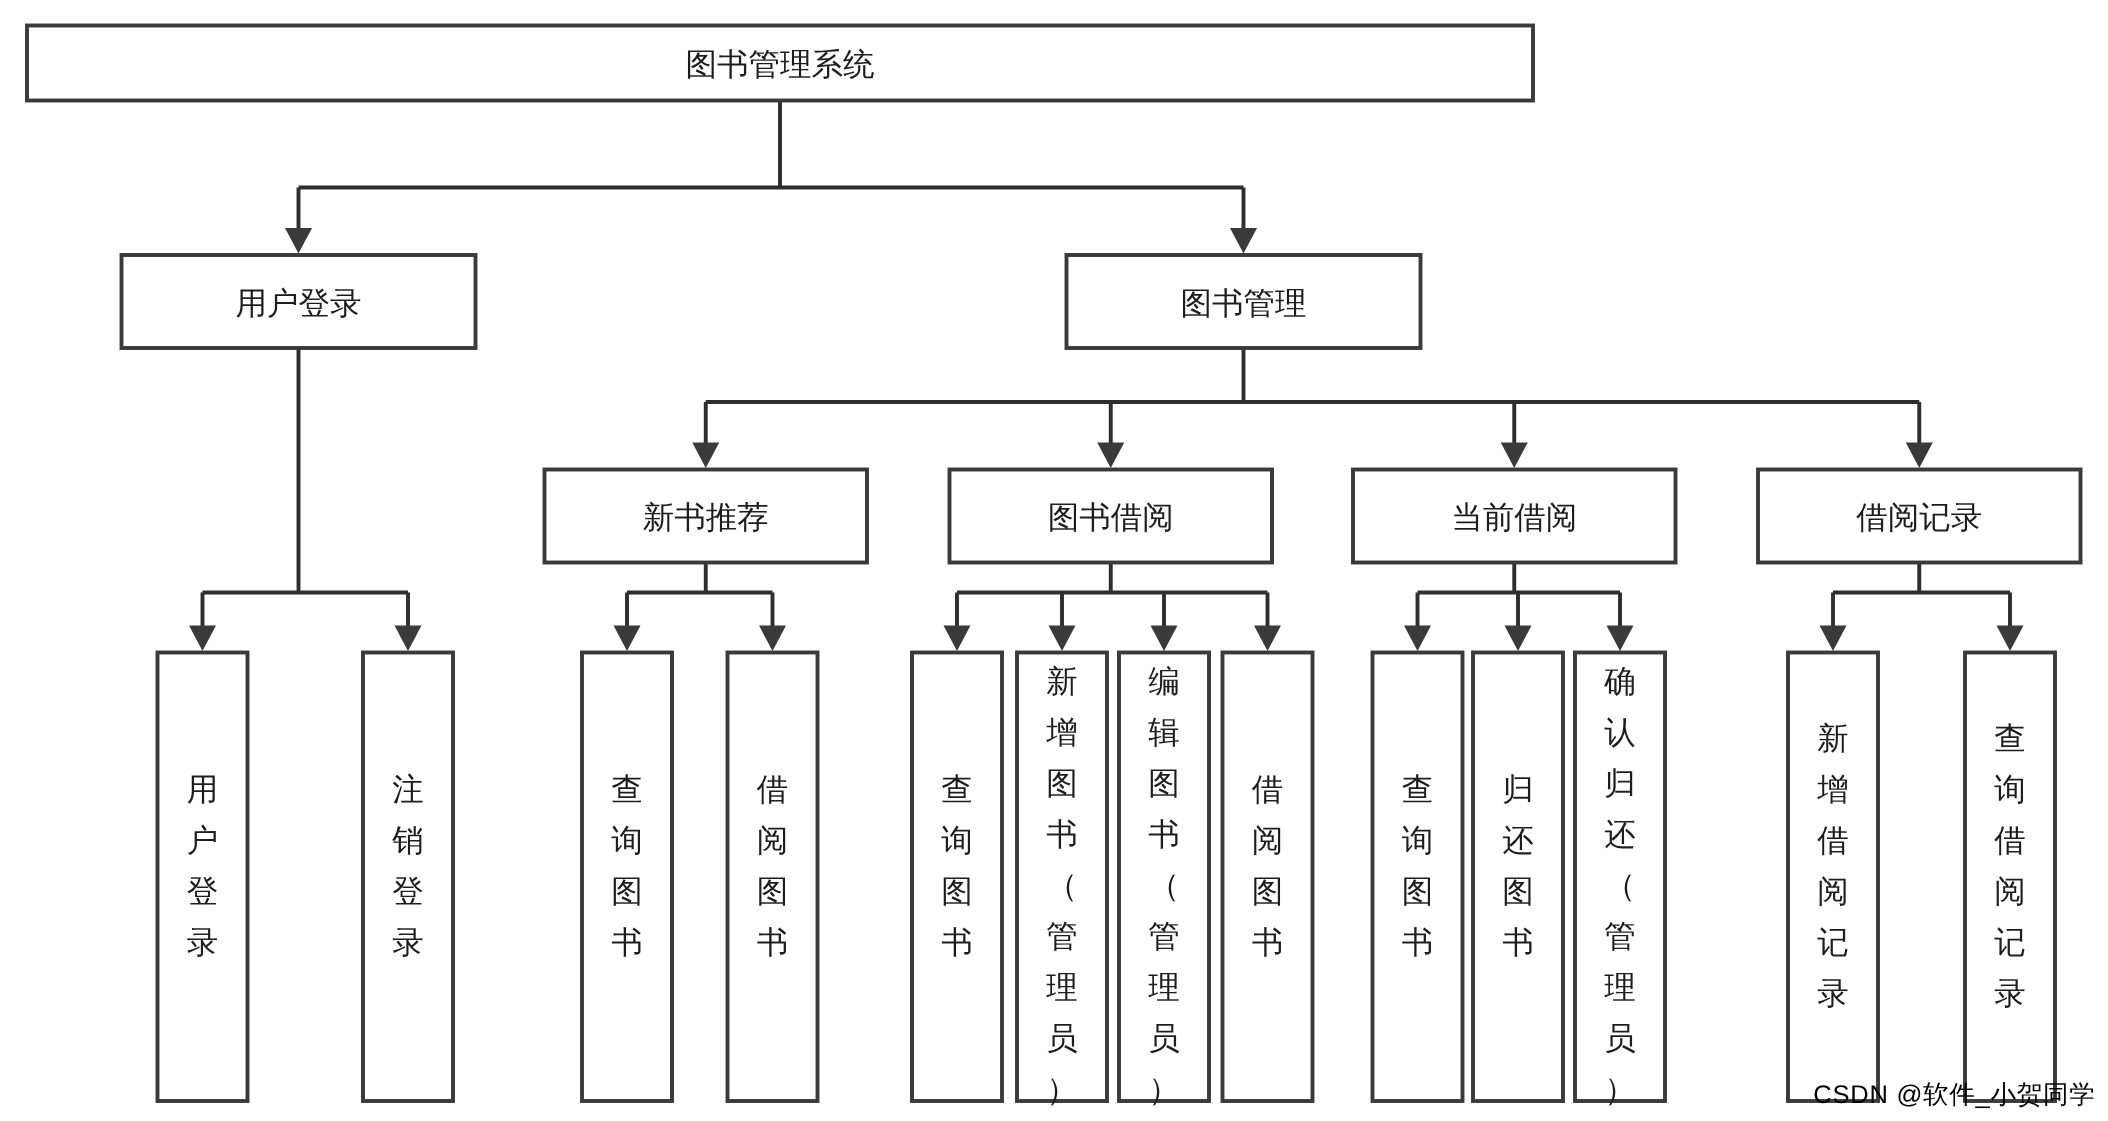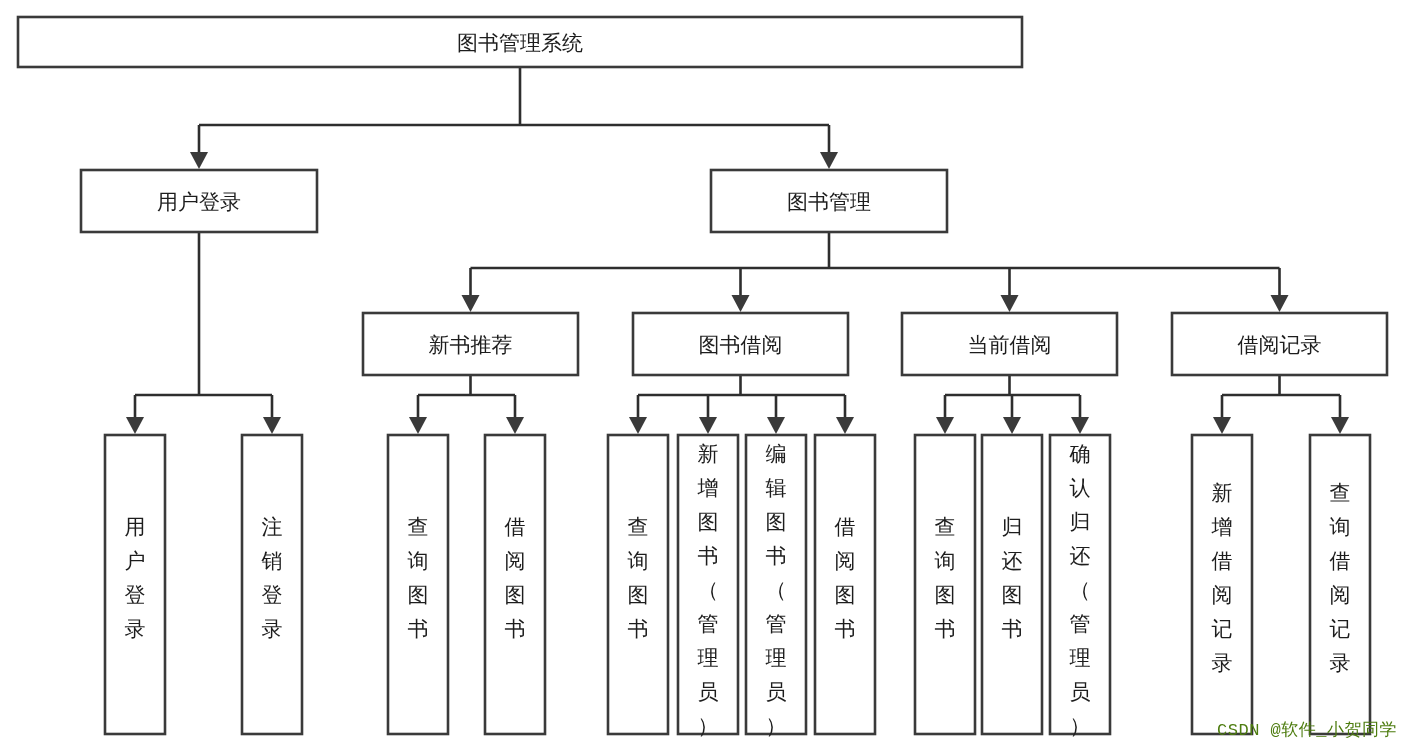--- a/index.html
+++ b/index.html
@@ -46,23 +46,23 @@
   .node-label-vertical {
     fill: #1d1d1d;
     font-family: "DejaVu Sans", "Liberation Sans", sans-serif;
     font-size: 21px;
     text-anchor: middle;
   }
   .watermark {
     position: absolute;
     right: 8px;
     bottom: 6px;
-    font-family: Liberation Mono, monospace;
+    font-family: Liberation Sans, sans-serif;
     font-size: 17px;
-    color: #4d7c0f;
+    color: #000000;
     letter-spacing: 0.5px;
     white-space: nowrap;
     user-select: none;
   }
 </style>
 </head>
 <body>
 
 <svg id="diagram" viewBox="0 0 1405 747">
   <g id="edge-layer">

